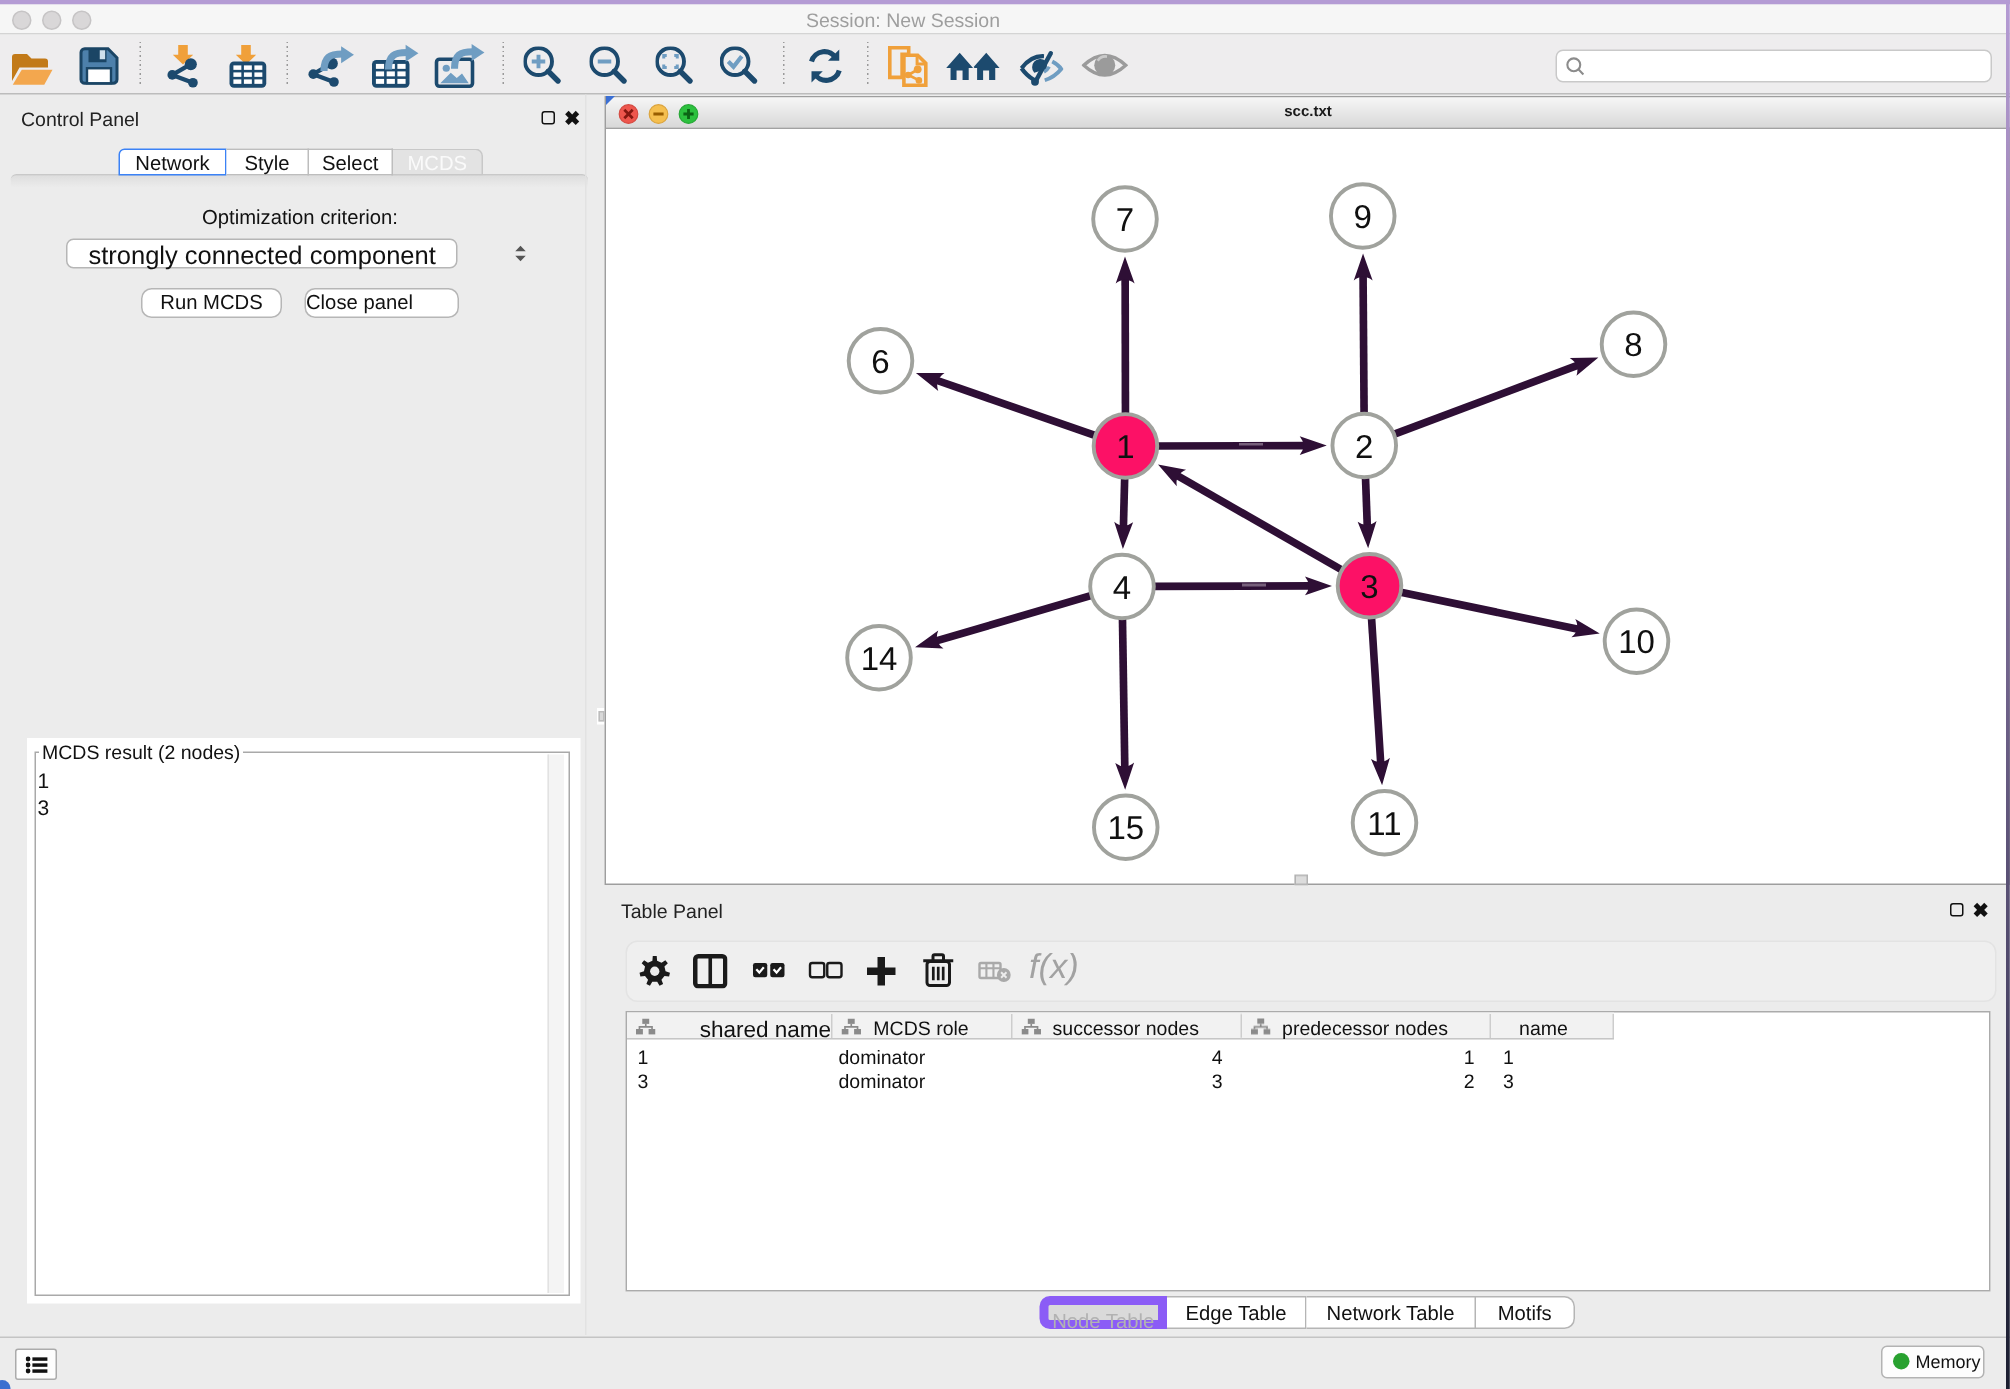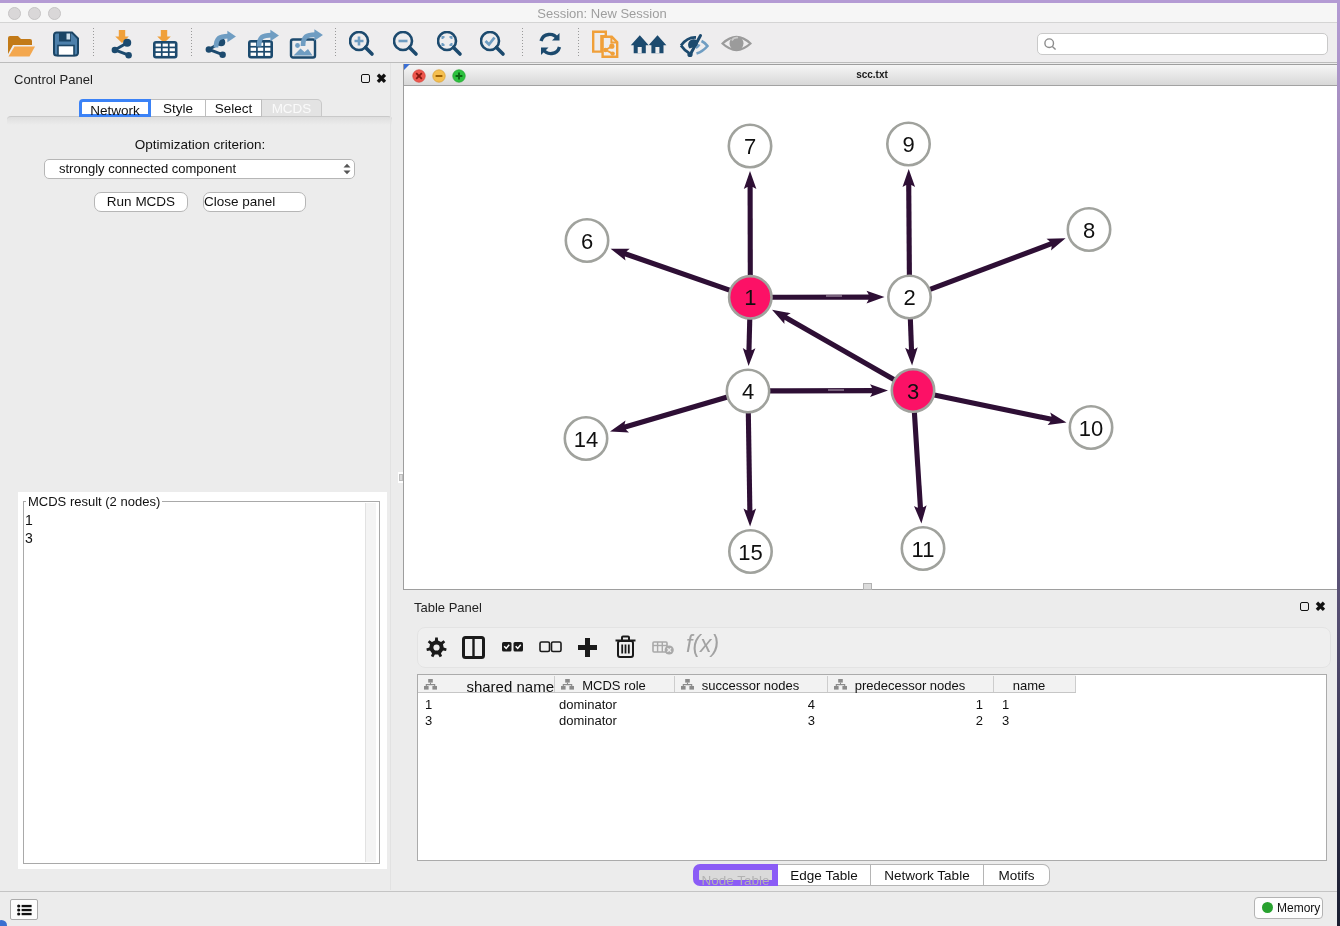--- a/index.html
+++ b/index.html
@@ -147,28 +147,28 @@
     <line x1="9.4" y1="9.4" x2="12.6" y2="12.6" stroke="#8c8c8c" stroke-width="1.4"></line>
   </svg>
 
 <div class="abs" style="left:14px;top:72px;font-size:13px;color:#222">Control Panel</div>
 <div class="abs" style="left:361px;top:74px;width:9px;height:9px;border:1.6px solid #111;border-radius:2px"></div>
 <div class="abs" style="left:376px;top:71px;font-size:13px;font-weight:bold;color:#111">✖</div>
 
 <div class="abs" style="left:7px;top:116px;width:385px;height:9px;background:linear-gradient(#dedede,#ececec);border-top:1px solid #c9c9c9;border-radius:4px 4px 0 0"></div>
 
 <div class="abs" style="left:79px;top:99px;height:18px;display:flex;font-size:13.5px;line-height:17px;text-align:center">
- <div style="width:72px;background:#fff;border:3px solid #3b82f6;border-radius:4px 0 0 0;color:#111">Network</div>
+ <div style="width:72px;background:#fff;border:1px solid #3b82f6;border-radius:4px 0 0 0;color:#111">Network</div>
  <div style="width:55px;background:#fff;border:1px solid #bdbdbd;border-left:none;color:#111">Style</div>
  <div style="width:56px;background:#fff;border:1px solid #bdbdbd;border-left:none;color:#111">Select</div>
  <div style="width:60px;background:#e3e3e3;border:1px solid #c8c8c8;border-left:none;border-radius:0 5px 0 0;color:#fafafa">MCDS</div>
 </div>
 <div class="abs" style="left:0;top:137px;width:400px;text-align:center;font-size:13.5px;color:#111">Optimization criterion:</div>
 
-<div class="abs" style="left:44px;top:159px;width:311px;height:20px;background:#fff;border:1px solid #b6b6b6;border-radius:5px;font-size:13px;color:#111;padding:1px 0 4px 14px">strongly connected component</div>
+<div class="abs" style="left:44px;top:159px;width:261px;height:20px;background:#fff;border:1px solid #b6b6b6;border-radius:5px;font-size:17px;color:#111;padding:1px 0 4px 14px">strongly connected component</div>
 <svg class="abs" style="left:341px;top:162px" width="12" height="14" viewBox="0 0 12 14">
     <path d="M2.5 5.5 L6 1.8 L9.5 5.5 Z M2.5 8.5 L6 12.2 L9.5 8.5 Z" fill="#555"></path>
   </svg>
 
 <div class="abs" style="left:94px;top:192px;width:94px;height:20px;background:#fff;border:1px solid #b6b6b6;border-radius:7px;text-align:center;font-size:13.5px;color:#111;padding-top:1px">Run MCDS</div>
 <div class="abs" style="left:203px;top:192px;width:103px;height:20px;background:#fff;border:1px solid #b6b6b6;border-radius:7px;font-size:13.5px;color:#111;padding-top:1px">Close panel</div>
 
 <div class="abs" style="left:18px;top:492px;width:369px;height:377px;background:#fff"></div>
 <div class="abs" style="left:23px;top:501px;width:357px;height:363px;border:1px solid #a9a9a9"></div>
 <div class="abs" style="left:26px;top:494px;background:#fff;padding:0 2px;font-size:13px;color:#111">MCDS result (2 nodes)</div>

